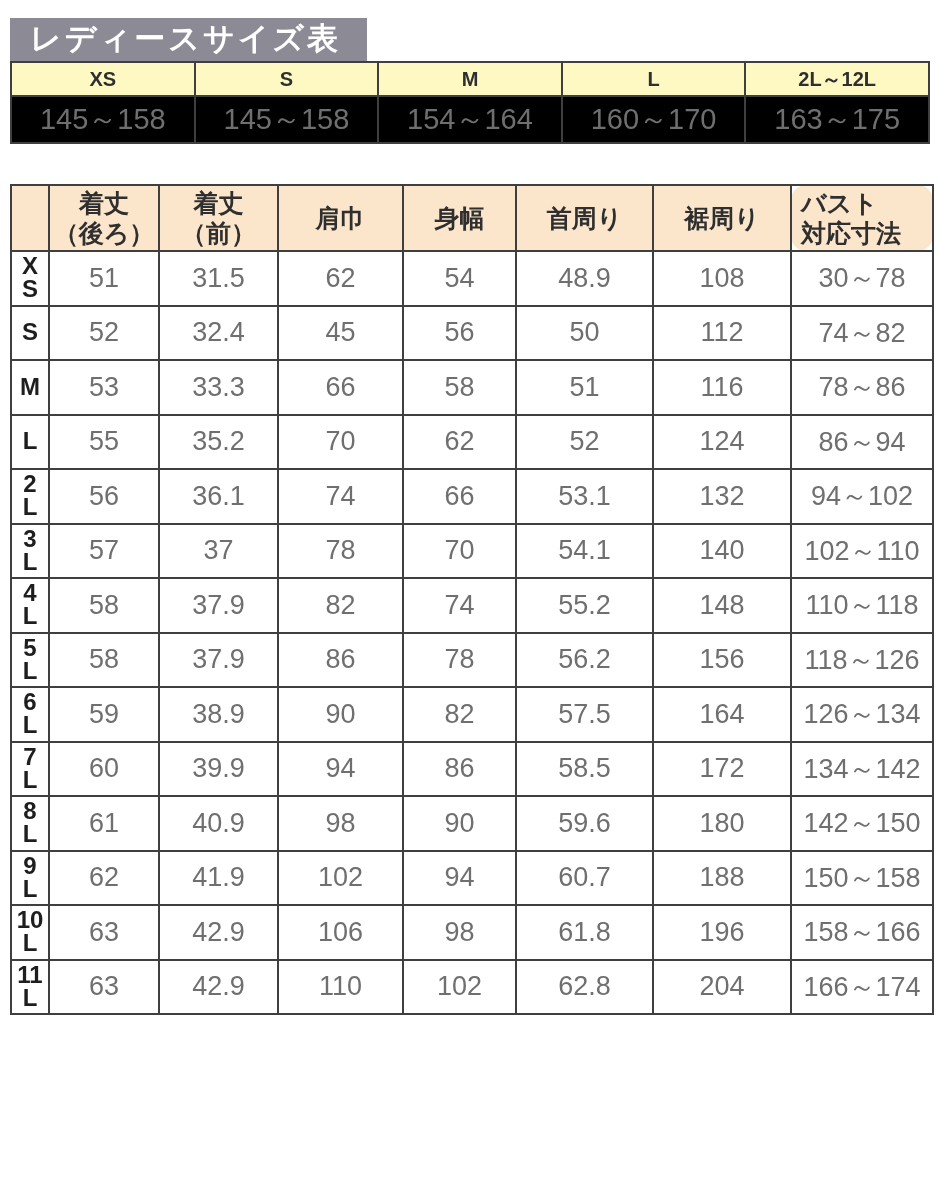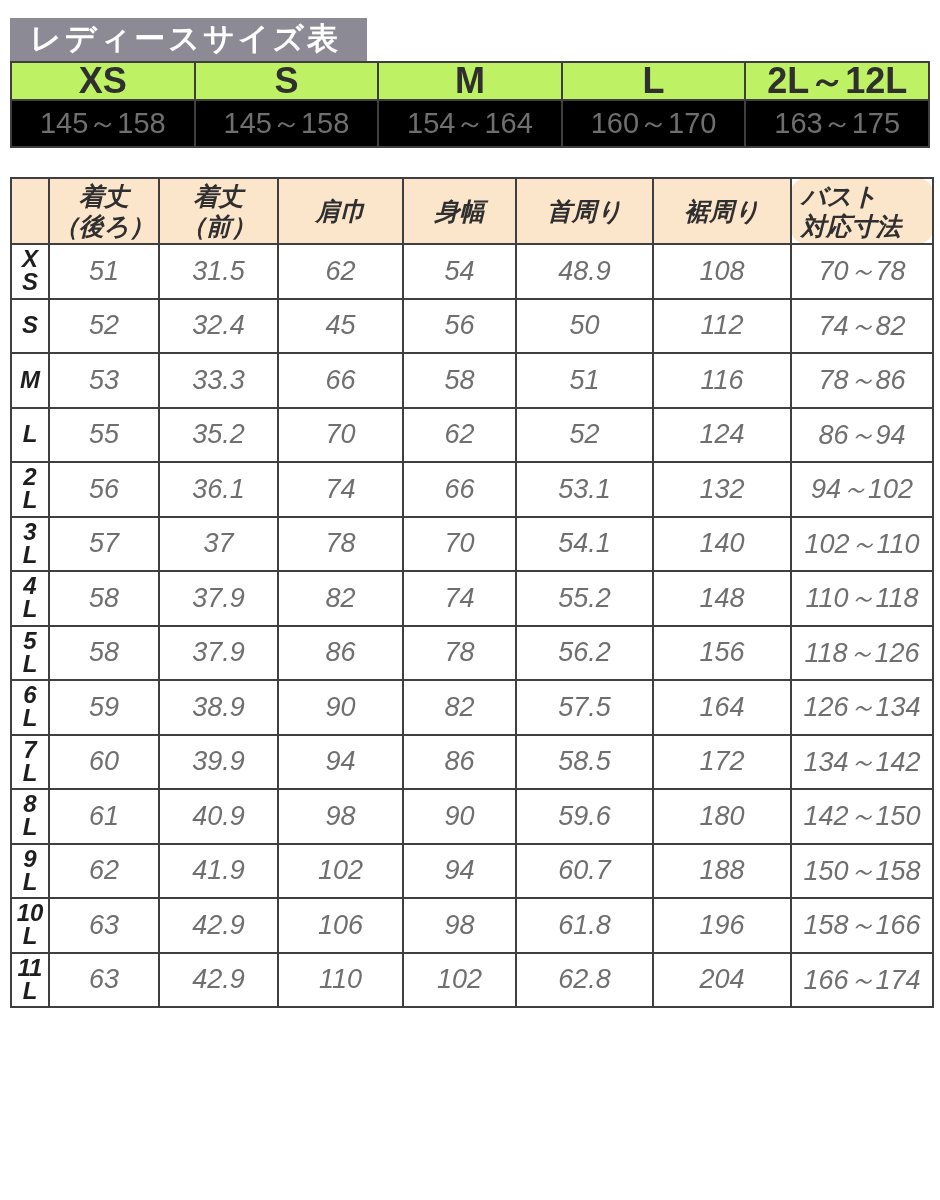--- a/index.html
+++ b/index.html
@@ -41,35 +41,35 @@
   th, td {
     border: 2px solid #3f3f3f;
     text-align: center;
     vertical-align: middle;
     padding: 0;
     overflow: hidden;
   }
   
   .t1 { width: 920px; }
   .t1 thead th {
-    background: #bef264;
+    background: #fef9c3;
     color: #2f2f2f;
-    font-size: 36px;
+    font-size: 20px;
     font-weight: 600;
     height: 32px;
     line-height: 1.0;
   }
   .t1 tbody td {
     background: #000000;
     color: #6f6f6f;
     font-size: 29px;
     height: 45px;
   }
   
-  .t2 { width: 922px; margin-top: 29px; font-style: italic; }
+  .t2 { width: 922px; margin-top: 40px; }
   .t2 thead th {
     background: #fbe6cb;
     color: #2f2f2f;
     font-size: 25px;
     font-weight: 600;
     height: 64px;
     line-height: 1.2;
     white-space: pre-line;
   }
   .t2 thead th.corner { background: #fbe6cb; }
@@ -159,21 +159,21 @@
     <tbody id="t2-body">
         <tr>
           <th class="row-label">X
 S</th>
           <td>51</td>
           <td>31.5</td>
           <td>62</td>
           <td>54</td>
           <td>48.9</td>
           <td>108</td>
-          <td>70～78</td>
+          <td>30～78</td>
         </tr>
         <tr>
           <th class="row-label">S</th>
           <td>52</td>
           <td>32.4</td>
           <td>45</td>
           <td>56</td>
           <td>50</td>
           <td>112</td>
           <td>74～82</td>

